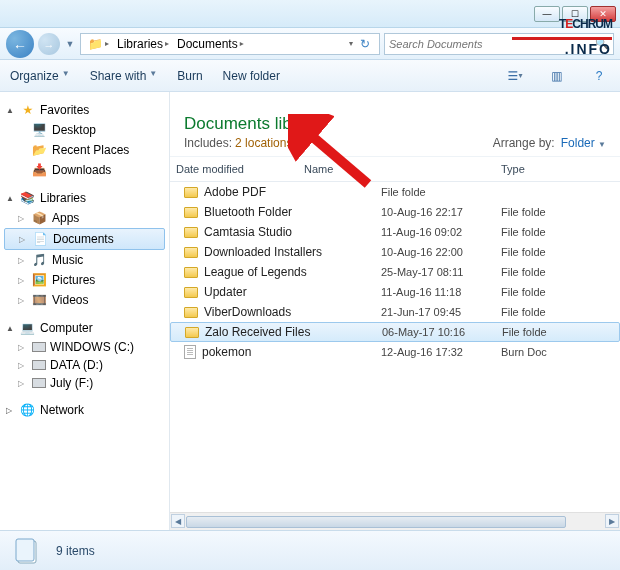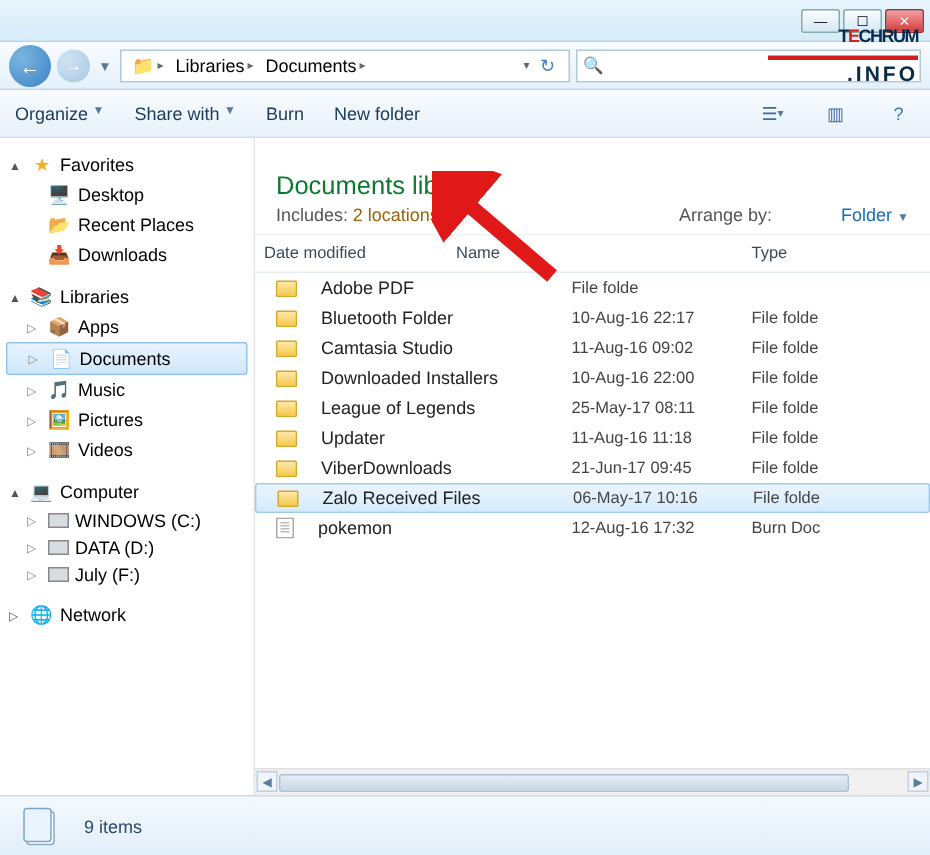--- a/index.html
+++ b/index.html
@@ -42,33 +42,33 @@
 .tree-item .arrow { width: 10px; font-size: 8px; color: #888; }
 .tree-item .ticon { width: 16px; height: 16px; display: flex; align-items: center; justify-content: center; }
 .tree-item.selected { background: linear-gradient(#e8f3fd,#cfe7fb); border: 1px solid #8fc2ec; border-radius: 2px; margin: 0 4px; padding-left: 14px; }
 
 .content { flex: 1; display: flex; flex-direction: column; position: relative; }
 .lib-header { padding: 22px 14px 6px; border-bottom: 1px solid #eef3f7; display: flex; justify-content: space-between; align-items: flex-end; }
 .lib-title { color: #0b7a2e; font-size: 17px; font-weight: 500; }
 .lib-sub { font-size: 11px; color: #555; margin-top: 2px; }
 .lib-sub a { color: #a16207; text-decoration: none; }
 .arrange { font-size: 11px; color: #555; display: flex; align-items: center; gap: 6px; margin-top: 8px; }
-.arrange a { color: #1a6ab8; cursor: pointer; margin-left: 40px; }
+.arrange a { color: #1a6ab8; cursor: pointer; }
 
 .cols { display: flex; border-bottom: 1px solid #e6ecf2; padding: 4px 0; }
 .col { padding: 2px 6px; color: #3a4a5a; font-size: 11px; border-right: 1px solid transparent; cursor: pointer; }
 .col.name { width: 205px; padding-left: 14px; }
 .col.date { width: 120px; }
 .col.type { width: 80px; }
 
 .rows { flex: 1; overflow: hidden; }
 .row { display: flex; align-items: center; height: 20px; }
 .row.selected { background: linear-gradient(#eaf4fd,#d5ebfb); border: 1px solid #9cc9ed; border-radius: 2px; }
 .cell { padding: 0 6px; font-size: 12px; color: #222; overflow: hidden; white-space: nowrap; }
-.cell.name { width: 205px; padding-left: 14px; display: flex; align-items: center; gap: 16px; }
+.cell.name { width: 205px; padding-left: 14px; display: flex; align-items: center; gap: 6px; }
 .cell.date { width: 120px; color: #444; font-size: 11px; }
 .cell.type { width: 80px; color: #444; font-size: 11px; }
 .ficon { width: 14px; height: 11px; background: linear-gradient(#ffe9a8,#f3c94e); border-radius: 1px; display: inline-block; border: 1px solid #d4a828; }
 .txticon { width: 12px; height: 14px; background: #fff; border: 1px solid #aaa; display: inline-block; position: relative; }
 .txticon::after { content: ""; position: absolute; top: 2px; left: 2px; right: 2px; height: 1px; background: #bbb; box-shadow: 0 2px #bbb, 0 4px #bbb, 0 6px #bbb; }
 
 .hscroll { height: 18px; background: #f0f0f0; border-top: 1px solid #e0e0e0; display: flex; align-items: center; padding: 0 16px; position: relative; }
 .hscroll .thumb { position: absolute; left: 16px; width: 380px; height: 12px; background: linear-gradient(#e6ecf2,#c9d8e6); border: 1px solid #a9c0d6; border-radius: 2px; }
 .hscroll .ar { position: absolute; width: 14px; height: 14px; top: 1px; display: flex; align-items: center; justify-content: center; font-size: 8px; color: #5a7a9a; border: 1px solid #c0d0e0; background: #eef4fa; }
 .hscroll .ar.l { left: 1px; } .hscroll .ar.r { right: 1px; }
@@ -115,20 +115,21 @@
       </span>
     <span class="bc-item">
         <span>Documents</span> 
         <span class="bc-sep">▸</span>
       </span>
     <span style="flex:1"></span>
     <span class="bc-sep">▾</span>
     <span class="bc-refresh">↻</span>
   </div>
   <div class="searchbox">
+    <input placeholder="Search Documents" style="">
     <span class="search-icon">🔍</span>
   </div>
 </div>
 
 <div class="toolbar">
   <div class="tb-btn">
       <span>Organize</span> 
       <span class="tb-drop">▼</span>
     </div>
   <div class="tb-btn">

